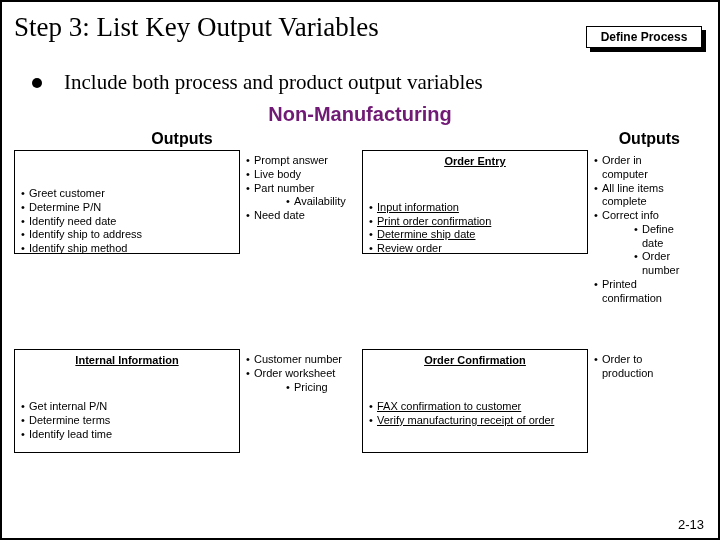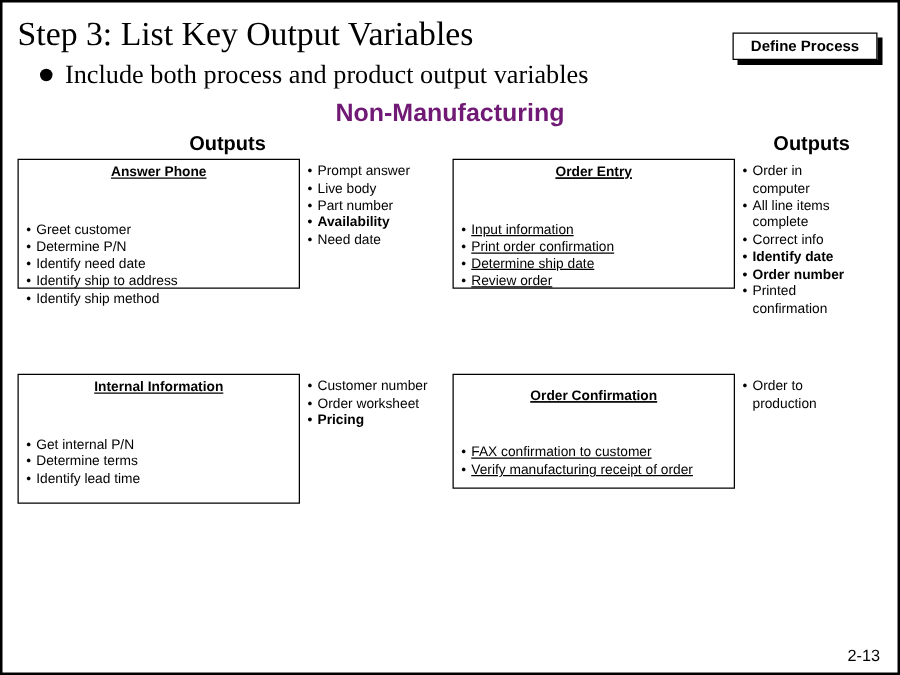--- a/index.html
+++ b/index.html
@@ -9,21 +9,21 @@
     border: 2px solid #000;
     position: relative;
     padding: 6px 12px 4px 12px;
   }
   .header-row { display: flex; justify-content: space-between; align-items: center; }
   .title { font-size: 27px; font-weight: normal; }
   .badge-wrap { position: relative; width: 120px; height: 21px; margin-top: 18px; padding-left: 28px; }
   .badge-shadow { position: absolute; top: 4px; left: 4px; width: 116px; height: 22px; background: #000; }
   .badge { position: absolute; top: 0; left: 0; width: 116px; height: 22px; background: #fff; border: 1.5px solid #000;
            display: flex; align-items: center; justify-content: center; font-size: 12px; font-weight: bold; font-family: Arial, sans-serif; }
-  .sub-row { display: flex; align-items: center; margin: 0 0 8px 18px; }
+  .sub-row { display: flex; align-items: center; margin: 23px 0 8px 18px; gap: 12px; }
   .dot { width: 10px; height: 10px; border-radius: 50%; background: #000; margin-right: 10px; flex: 0 0 auto; }
   .subtitle { font-size: 21px; }
   .section-heading { text-align: center; font-family: Arial, sans-serif; font-weight: bold; font-size: 20px; color: #701a75; margin: 6px 0 4px 0; }
   .col-heads { display: flex; font-family: Arial, sans-serif; font-size: 16px; font-weight: bold; margin-bottom: 2px; }
   .col-heads .h1 { width: 336px; text-align: center; }
   .col-heads .h2 { width: 332px; text-align: right; padding-right: 2px; }
   .panel-row { display: flex; margin-bottom: 6px; }
   .panel {
     border: 1.5px solid #000;
     display: flex;
@@ -38,21 +38,21 @@
   .outputs-col2 { width: 88px; font-family: Arial, sans-serif; font-size: 11px; line-height: 1.25; padding: 4px 2px 0 2px; }
   .gap-col { width: 8px; }
   .panel-title { font-weight: bold; text-decoration: underline; text-align: center; margin-bottom: 2px; }
   .panel-left { flex: 1; }
   .plist { list-style: none; margin-top: 32px; }
   .plist li { position: relative; padding-left: 8px; }
   .plist li::before { content: "•"; position: absolute; left: 0; top: 0; }
   .olist { list-style: none; }
   .olist li { position: relative; padding-left: 8px; }
   .olist li::before { content: "•"; position: absolute; left: 0; top: 0; }
-  .bold { font-weight: bold; }
+  .bold { font-weight: normal; margin-left: 40px; }
   .page-num { position: absolute; bottom: 6px; right: 14px; font-family: Arial, sans-serif; font-size: 13px; }
 </style>
 </head>
 <body>
 
 <div class="slide">
 
   <div class="header-row">
     <div class="title">Step 3:  List Key Output Variables</div>
     <div class="badge-wrap">
@@ -69,21 +69,20 @@
   <div class="section-heading">Non-Manufacturing</div>
 
   <div class="col-heads">
     <div class="h1">Outputs</div>
     <div class="h2">Outputs</div>
   </div>
 
   <div class="panel-row">
     <div class="panel panel-a">
       <div class="panel-left">
-        <div class="panel-title">Answer Phone</div>
         <ul class="plist">
           <li>Greet customer</li>
           <li>Determine P/N</li>
           <li>Identify need date</li>
           <li>Identify ship to address</li>
           <li>Identify ship method</li>
         </ul>
       </div>
     </div>
     <div class="outputs-col">
@@ -105,21 +104,21 @@
           <li>Determine ship date</li>
           <li>Review order</li>
         </ul>
       </div>
     </div>
     <div class="outputs-col2">
       <ul class="olist">
         <li>Order in computer</li>
         <li>All line items complete</li>
         <li>Correct info</li>
-        <li class="bold">Identify date</li>
+        <li class="bold">Define date</li>
         <li class="bold">Order number</li>
         <li>Printed confirmation</li>
       </ul>
     </div>
   </div>
 
   <div class="panel-row" style="margin-top:44px;">
     <div class="panel panel-a">
       <div class="panel-left">
         <div class="panel-title">Internal Information</div>
@@ -131,21 +130,21 @@
       </div>
     </div>
     <div class="outputs-col">
       <ul class="olist">
         <li>Customer number</li>
         <li>Order worksheet</li>
         <li class="bold">Pricing</li>
       </ul>
     </div>
     <div class="gap-col"></div>
-    <div class="panel panel-b" style="height:92px;align-items:flex-end;">
+    <div class="panel panel-b" style="height:104px;">
       <div class="panel-left">
         <div class="panel-title">Order Confirmation</div>
         <ul class="plist">
           <li>FAX confirmation to customer</li>
           <li>Verify manufacturing receipt of order</li>
         </ul>
       </div>
     </div>
     <div class="outputs-col2">
       <ul class="olist">

